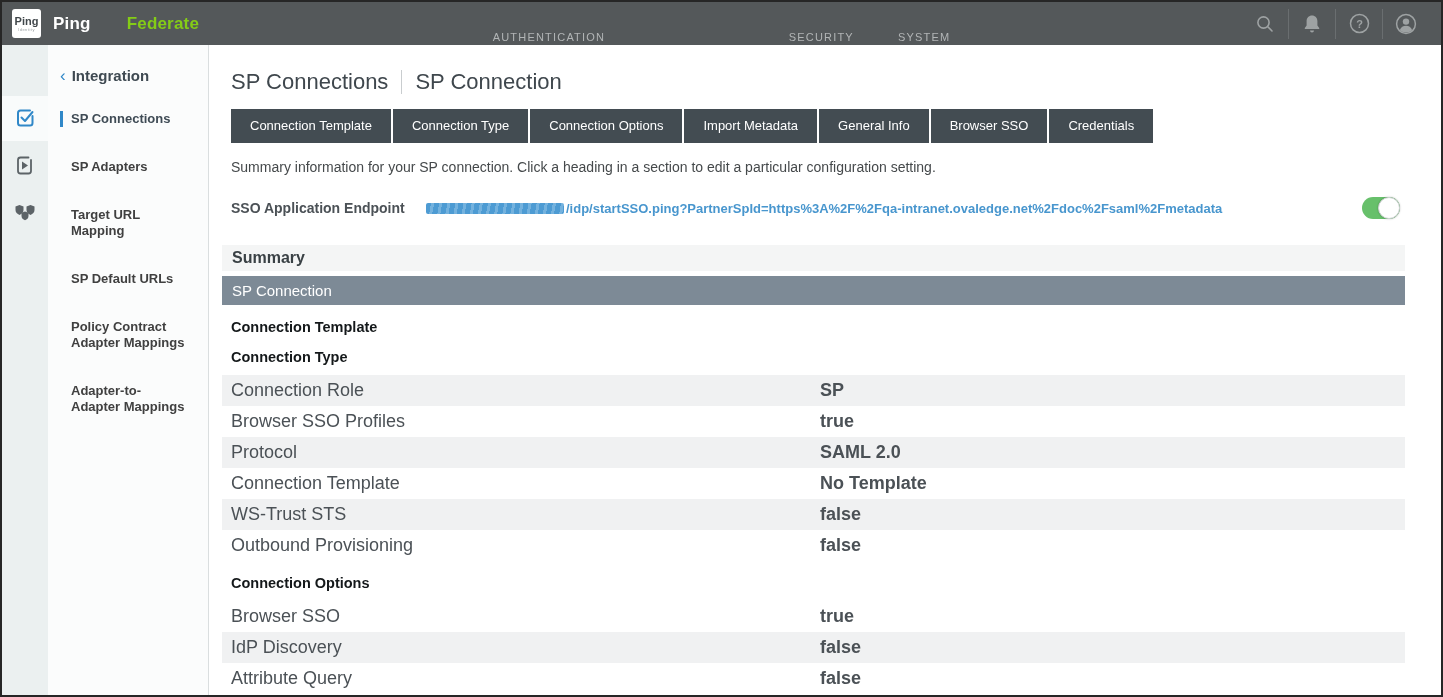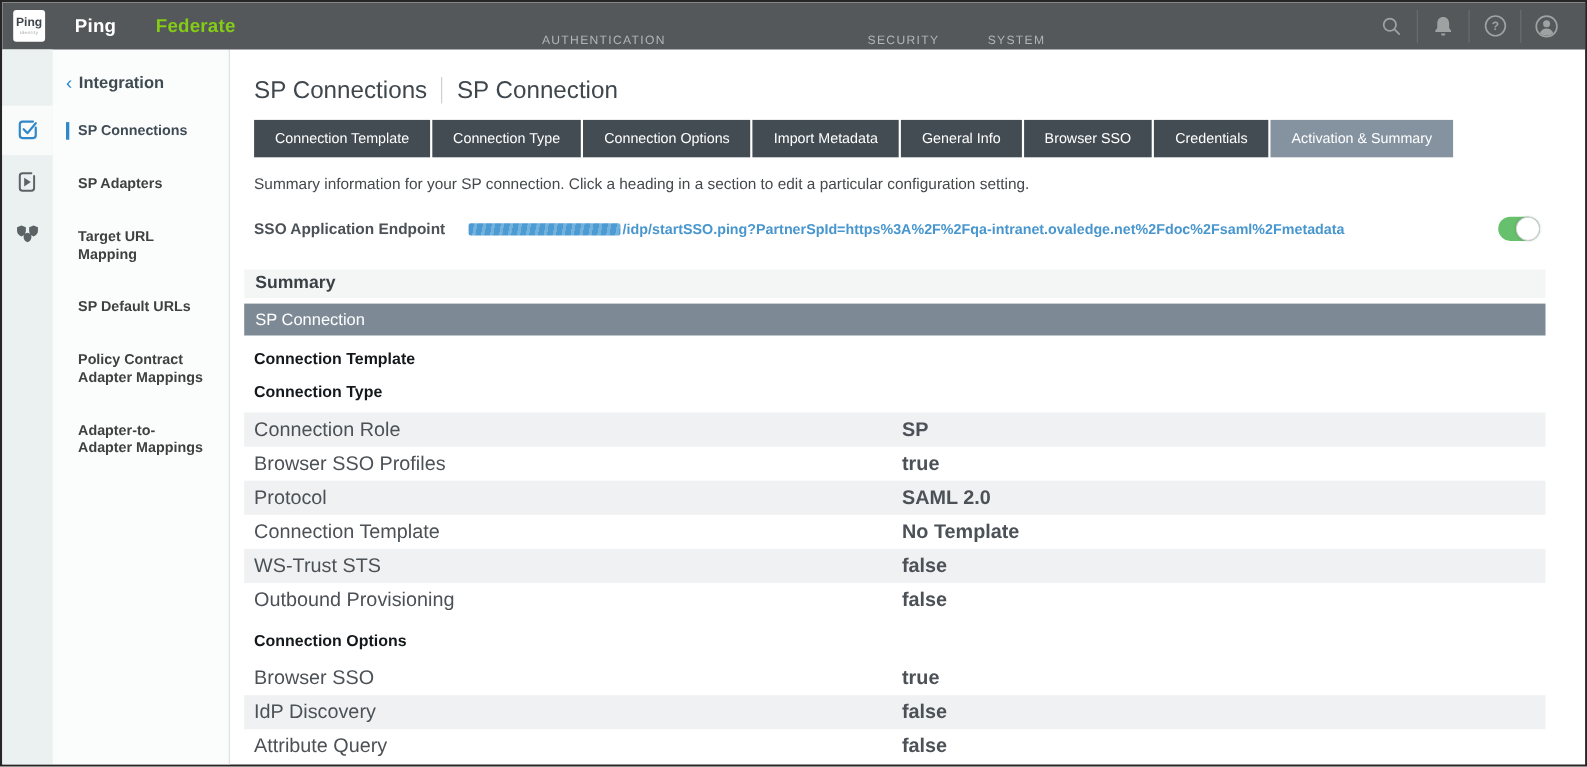--- a/index.html
+++ b/index.html
@@ -1,21 +1,21 @@
 <!DOCTYPE html>
 <html><head>
 <meta charset="utf-8">
 <style>
   * { margin:0; padding:0; box-sizing:border-box; }
   html,body { background:#fff; font-family:"Liberation Sans", sans-serif; }
   .frame { position:relative; width:1443px; height:697px; border:2px solid #262626; background:#fff; overflow:hidden; }
 
   
   .topbar { position:relative; height:43px; background:#54585A; display:flex; align-items:center; padding:0 18px 0 10px; }
-  .brand { display:flex; align-items:center; gap:27px; }
+  .brand { display:flex; align-items:center; gap:12px; }
   .logo { width:29px; height:29px; background:#fff; border-radius:3px; display:flex; flex-direction:column; align-items:center; justify-content:center; cursor:pointer; }
   .logo .lg-main { font-size:11px; font-weight:bold; color:#41474b; line-height:11px; }
   .logo .lg-sub { font-size:4px; color:#9aa0a3; line-height:5px; letter-spacing:.5px; }
   .brand-name { color:#fff; font-size:17px; letter-spacing:.2px; }
   .brand-name b { font-weight:bold; }
   .brand-name span { font-weight:bold; color:#84cc16;margin-left:36px; }
   .topnav { position:absolute; left:50%; top:13px; height:100%; transform:translateX(-50%); display:flex; align-items:center; gap:44px; }
   .topnav-item { font-size:11px; letter-spacing:1.2px; color:#b2b5b6; text-decoration:none; cursor:pointer; padding:4px 0 3px; }
   .topnav-item.active { color:#fff; font-weight:bold; border-bottom:2px solid #fff;margin-top:45px; }
   .top-icons { margin-left:auto; display:flex; align-items:center; }
@@ -170,21 +170,20 @@
         </h1>
 
         <div class="tabs" id="tabs">
             <div class="tab">Connection Template</div>
             <div class="tab">Connection Type</div>
             <div class="tab">Connection Options</div>
             <div class="tab">Import Metadata</div>
             <div class="tab">General Info</div>
             <div class="tab">Browser SSO</div>
             <div class="tab">Credentials</div>
-            <div class="tab active">Activation &amp; Summary</div>
           </div>
 
         <p class="help">Summary information for your SP connection. Click a heading in a section to edit a particular configuration setting.</p>
 
         <div class="endpoint-row">
           <span class="ep-label">SSO Application Endpoint</span>
           <a class="ep-link">
             <span class="redacted"></span>
             <span>/idp/startSSO.ping?PartnerSpId=https%3A%2F%2Fqa-intranet.ovaledge.net%2Fdoc%2Fsaml%2Fmetadata</span>
           </a>

